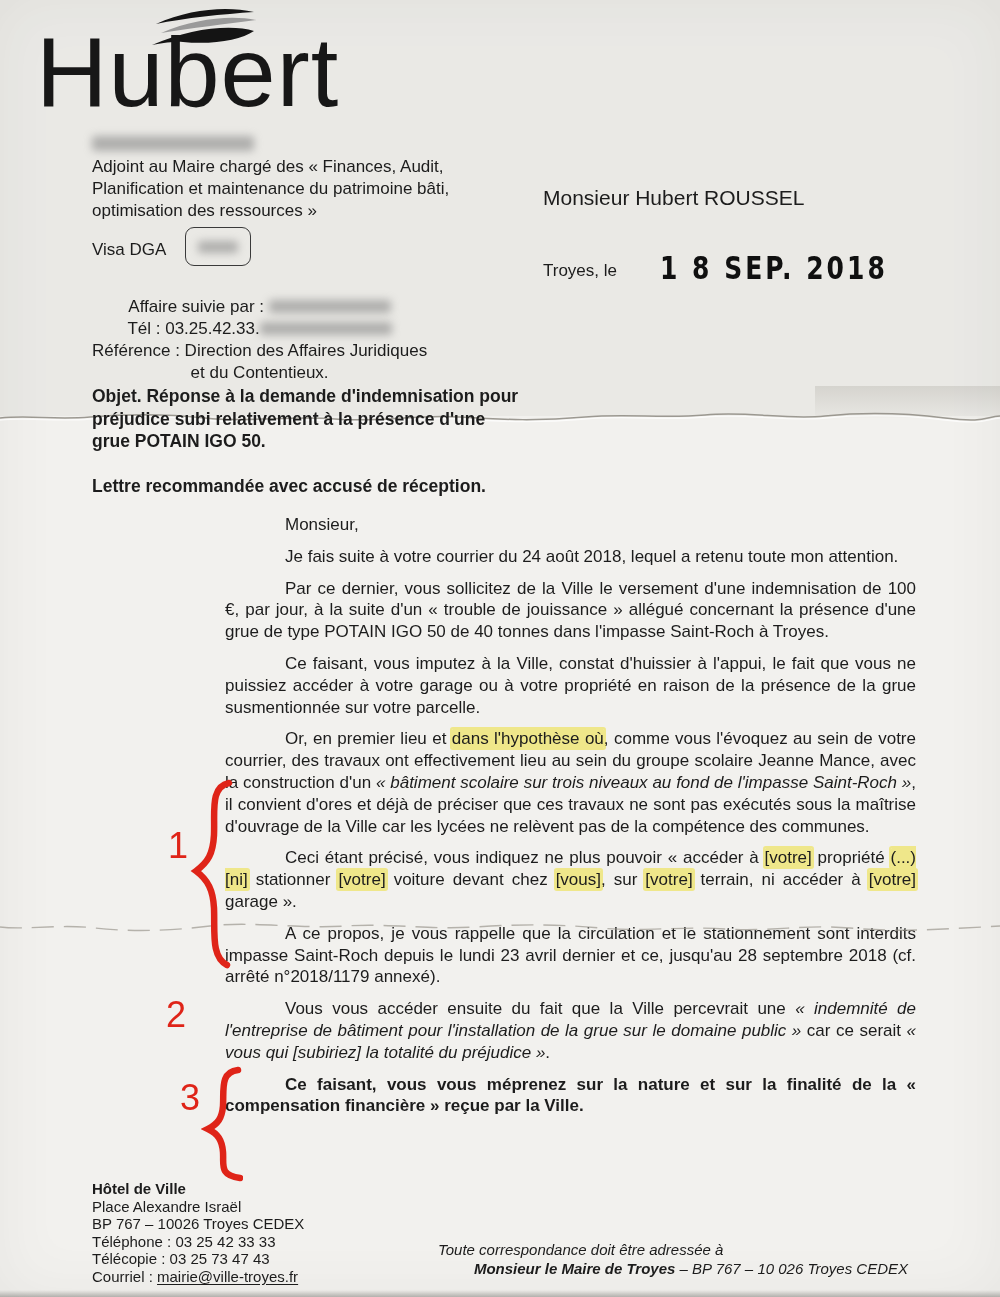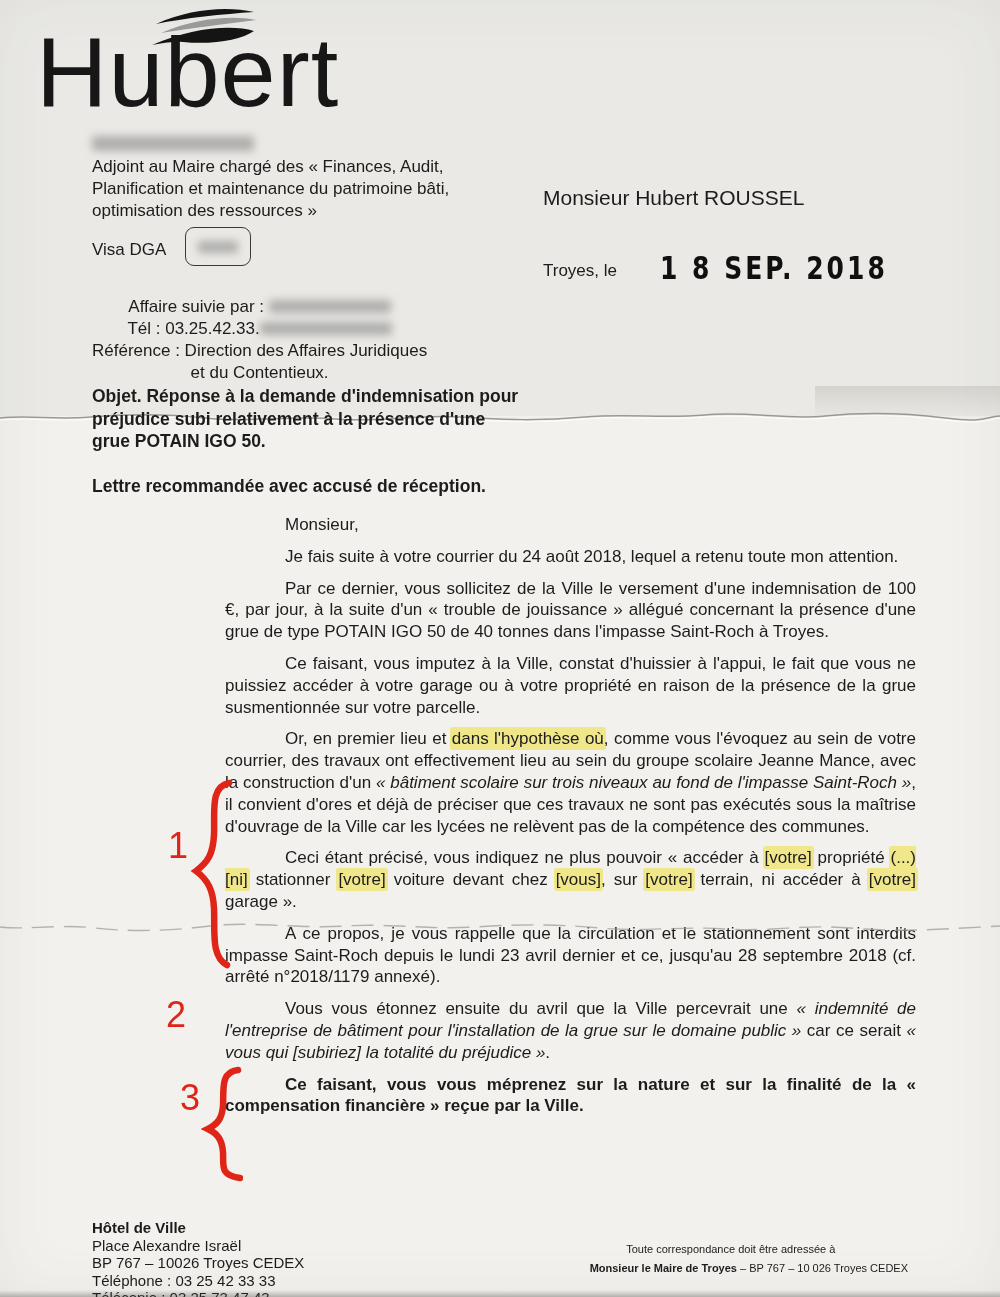--- a/index.html
+++ b/index.html
@@ -57,23 +57,23 @@
   .seg-bold{font-weight:bold;}
   .seg-highlight{background:var(--highlight,#efe78a);box-shadow:0 0 0 2px var(--highlight,#efe78a);border-radius:1px;}
 
   
   .anno-num{position:absolute;color:var(--red,#e02318);font-size:36px;font-weight:400;line-height:1;
     font-family:"Liberation Sans",sans-serif;}
   .anno-brace{position:absolute;}
 
   
   .footer-left{position:absolute;left:92px;top:1180px;font-size:15px;line-height:17.6px;}
-  .footer-left .bold{font-weight:bold;margin-top:39px;}
+  .footer-left .bold{font-weight:bold;}
   .footer-left .u{text-decoration:underline;text-underline-offset:2px;}
-  .footer-right{position:absolute;right:92px;top:1240px;text-align:center;font-size:11px;line-height:19px;}
+  .footer-right{position:absolute;right:92px;top:1240px;text-align:left;font-size:15px;line-height:19px;font-style:italic;}
   .footer-right .bi{font-weight:bold;margin-left:36px;}
 </style>
 </head>
 <body>
 
 <div class="page">
 
   <div class="band-top"></div>
   <div class="fold-corner"></div>
 
@@ -136,21 +136,21 @@
   </div>
 
   <div class="body-col">
     <p><span class="seg-normal">Monsieur,</span></p>
     <p><span class="seg-normal">Je fais suite à votre courrier du 24 août 2018, lequel a retenu toute mon attention.</span></p>
     <p><span class="seg-normal">Par ce dernier, vous sollicitez de la Ville le versement d'une indemnisation de 100 €, par jour, à la suite d'un « trouble de jouissance » allégué concernant la présence d'une grue de type POTAIN IGO 50 de 40 tonnes dans l'impasse Saint-Roch à Troyes.</span></p>
     <p><span class="seg-normal">Ce faisant, vous imputez à la Ville, constat d'huissier à l'appui, le fait que vous ne puissiez accéder à votre garage ou à votre propriété en raison de la présence de la grue susmentionnée sur votre parcelle.</span></p>
     <p><span class="seg-normal">Or, en premier lieu et </span><span class="seg-highlight">dans l'hypothèse où</span><span class="seg-normal">, comme vous l'évoquez au sein de votre courrier, des travaux ont effectivement lieu au sein du groupe scolaire Jeanne Mance, avec la construction d'un </span><span class="seg-italic">« bâtiment scolaire sur trois niveaux au fond de l'impasse Saint-Roch »</span><span class="seg-normal">, il convient d'ores et déjà de préciser que ces travaux ne sont pas exécutés sous la maîtrise d'ouvrage de la Ville car les lycées ne relèvent pas de la compétence des communes.</span></p>
     <p><span class="seg-normal">Ceci étant précisé, vous indiquez ne plus pouvoir « accéder à </span><span class="seg-highlight">[votre]</span><span class="seg-normal"> propriété </span><span class="seg-highlight">(...) [ni]</span><span class="seg-normal"> stationner </span><span class="seg-highlight">[votre]</span><span class="seg-normal"> voiture devant chez </span><span class="seg-highlight">[vous]</span><span class="seg-normal">, sur </span><span class="seg-highlight">[votre]</span><span class="seg-normal"> terrain, ni accéder à </span><span class="seg-highlight">[votre]</span><span class="seg-normal"> garage ».</span></p>
     <p><span class="seg-normal">A ce propos, je vous rappelle que la circulation et le stationnement sont interdits impasse Saint-Roch depuis le lundi 23 avril dernier et ce, jusqu'au 28 septembre 2018 (cf. arrêté n°2018/1179 annexé).</span></p>
-    <p><span class="seg-normal">Vous vous étonnez ensuite du avril que la Ville percevrait une </span><span class="seg-italic">« indemnité de l'entreprise de bâtiment pour l'installation de la grue sur le domaine public »</span><span class="seg-normal"> car ce serait </span><span class="seg-italic">« vous qui [subiriez] la totalité du préjudice »</span><span class="seg-normal">.</span></p>
+    <p><span class="seg-normal">Vous vous accéder ensuite du fait que la Ville percevrait une </span><span class="seg-italic">« indemnité de l'entreprise de bâtiment pour l'installation de la grue sur le domaine public »</span><span class="seg-normal"> car ce serait </span><span class="seg-italic">« vous qui [subiriez] la totalité du préjudice »</span><span class="seg-normal">.</span></p>
     <p><span class="seg-bold">Ce faisant, vous vous méprenez sur la nature et sur la finalité de la « compensation financière » reçue par la Ville.</span></p>
   </div>
 
   <div class="fold" style="top:918px;">
     <svg width="1000" height="18" viewBox="0 0 1000 18">
       <path d="M0,9 C25,12 60,6 95,10 S170,13 210,8 S300,11 345,8 S430,12 475,9 S555,6 600,10 S680,8 725,11 S805,6 850,10 S930,12 1000,8" fill="none" stroke="#9b978f" stroke-width="1.4" opacity="0.7" stroke-dasharray="22 10"></path>
     </svg>
   </div>
 
   <div class="anno-brace" style="left:188px;top:779px;">

